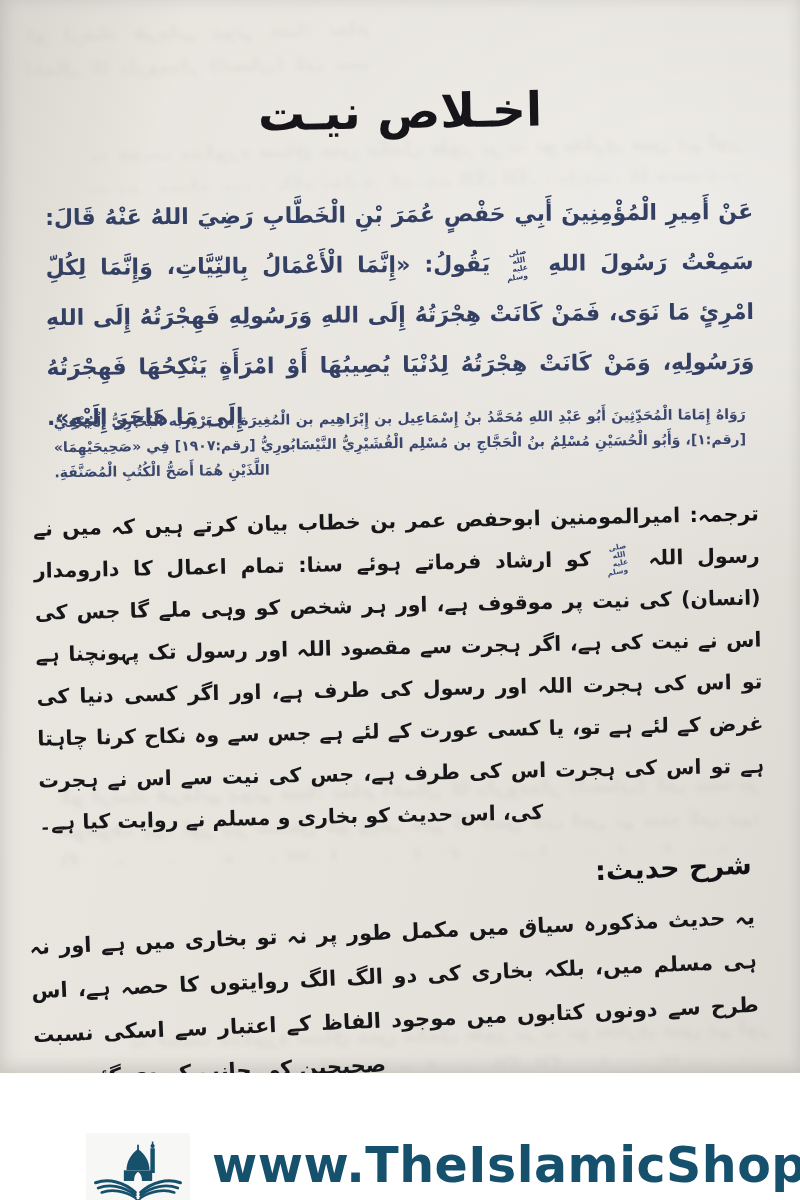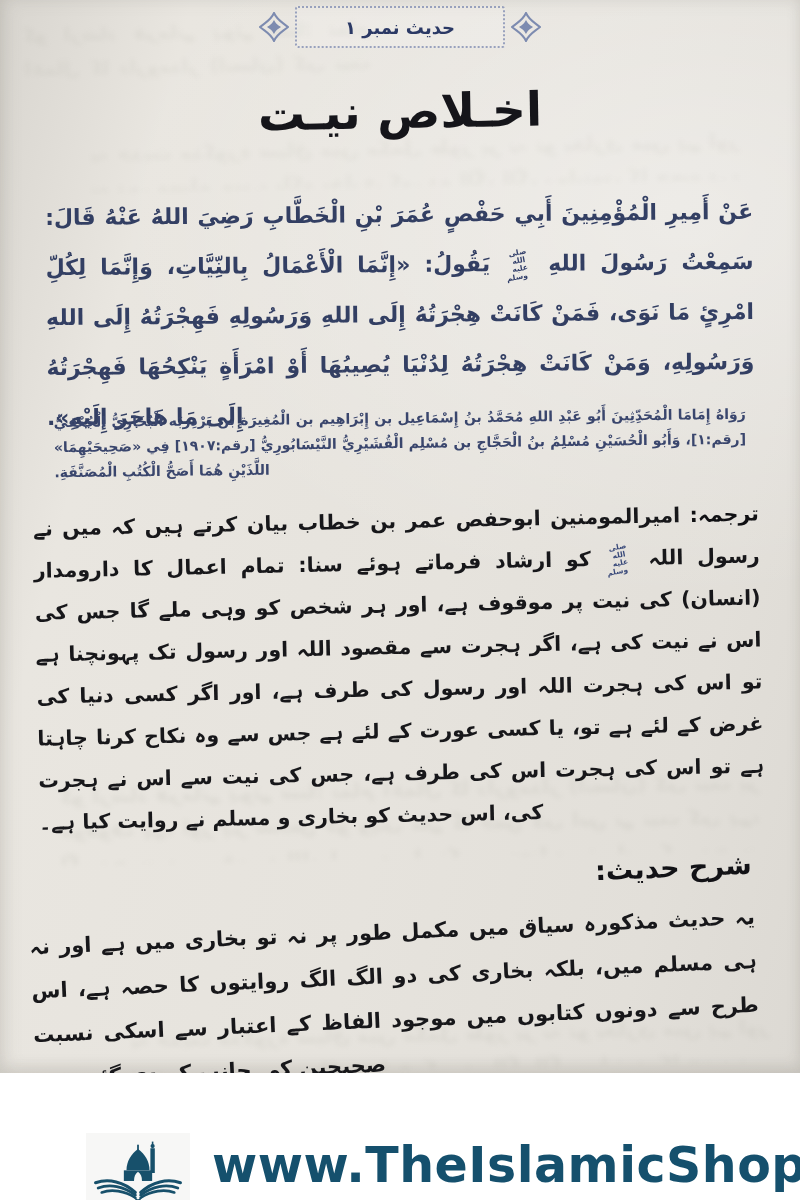--- a/index.html
+++ b/index.html
@@ -95,31 +95,20 @@
 
 <div id="page">
 
   <div class="paper"></div>
 
   <div class="ghost" style="top:14px;left:24px;right:430px;height:74px;opacity:.09;font-size:19px;">کو ارشاد فرماتے ہوئے سنا: تمام اعمال کا دارومدار (انسان) کی نیت پر موقوف ہے، اور ہر شخص کو وہی ملے گا جس کی اس نے نیت کی ہے، اگر ہجرت سے مقصود اللہ اور رسول تک پہونچنا ہے تو اس کی ہجرت اللہ اور رسول کی طرف ہے، اور اگر کسی دنیا کی غرض کے لئے ہے تو، یا کسی عورت کے لئے ہے جس سے وہ نکاح کرنا چاہتا ہے تو اس کی ہجرت اس کی طرف ہے، جس کی نیت سے اس نے ہجرت کی، اس حدیث کو بخاری و مسلم نے روایت کیا ہے۔</div>
   <div class="ghost" style="top:130px;left:90px;right:60px;height:56px;opacity:.08;font-size:20px;">یہ حدیث مذکورہ سیاق میں مکمل طور پر نہ تو بخاری میں ہے اور نہ ہی مسلم میں، بلکہ بخاری کی دو الگ الگ روایتوں کا حصہ ہے، اس طرح سے دونوں کتابوں میں موجود الفاظ کے اعتبار سے اسکی نسبت صحیحین کی جانب کر دی گئی ہے۔</div>
   <div class="ghost" style="top:772px;left:60px;right:40px;height:86px;opacity:.11;font-size:20px;">کو ارشاد فرماتے ہوئے سنا: تمام اعمال کا دارومدار (انسان) کی نیت پر موقوف ہے، اور ہر شخص کو وہی ملے گا جس کی اس نے نیت کی ہے، اگر ہجرت سے مقصود اللہ اور رسول تک پہونچنا ہے تو اس کی ہجرت اللہ اور رسول کی طرف ہے، اور اگر کسی دنیا کی غرض کے لئے ہے تو، یا کسی عورت کے لئے ہے جس سے وہ نکاح کرنا چاہتا ہے تو اس کی ہجرت اس کی طرف ہے، جس کی نیت سے اس نے ہجرت کی، اس حدیث کو بخاری و مسلم نے روایت کیا ہے۔</div>
   <div class="ghost" style="top:1016px;left:130px;right:30px;height:52px;opacity:.10;font-size:20px;">یہ حدیث مذکورہ سیاق میں مکمل طور پر نہ تو بخاری میں ہے اور نہ ہی مسلم میں، بلکہ بخاری کی دو الگ الگ روایتوں کا حصہ ہے، اس طرح سے دونوں کتابوں میں موجود الفاظ کے اعتبار سے اسکی نسبت صحیحین کی جانب کر دی گئی ہے۔</div>
 
-  <div class="badge">
-    <svg class="orn left" viewBox="0 0 30 30">
-      <path d="M15 1 C18 8 23 10 29 15 C23 20 18 22 15 29 C12 22 7 20 1 15 C7 10 12 8 15 1 Z" fill="none" stroke="#7282ab" stroke-width="2"></path>
-      <path d="M15 8 C17 12 19 13 22 15 C19 17 17 18 15 22 C13 18 11 17 8 15 C11 13 13 12 15 8 Z" fill="#7282ab"></path>
-    </svg>
-    <span class="badge-label">حدیث نمبر ۱</span>
-    <svg class="orn right" viewBox="0 0 30 30">
-      <path d="M15 1 C18 8 23 10 29 15 C23 20 18 22 15 29 C12 22 7 20 1 15 C7 10 12 8 15 1 Z" fill="none" stroke="#7282ab" stroke-width="2"></path>
-      <path d="M15 8 C17 12 19 13 22 15 C19 17 17 18 15 22 C13 18 11 17 8 15 C11 13 13 12 15 8 Z" fill="#7282ab"></path>
-    </svg>
-  </div>
 
   <h1 class="title">اخـلاص نیـت</h1>
 
   <p class="hadith"><span>عَنْ أَمِيرِ الْمُؤْمِنِينَ أَبِي حَفْصٍ عُمَرَ بْنِ الْخَطَّابِ رَضِيَ اللهُ عَنْهُ قَالَ: سَمِعْتُ رَسُولَ اللهِ</span>
     <span class="saw-seal">صلى الله عليه وسلم</span>
     <span>يَقُولُ: «إِنَّمَا الْأَعْمَالُ بِالنِّيَّاتِ، وَإِنَّمَا لِكُلِّ امْرِئٍ مَا نَوَى، فَمَنْ كَانَتْ هِجْرَتُهُ إِلَى اللهِ وَرَسُولِهِ فَهِجْرَتُهُ إِلَى اللهِ وَرَسُولِهِ، وَمَنْ كَانَتْ هِجْرَتُهُ لِدُنْيَا يُصِيبُهَا أَوْ امْرَأَةٍ يَنْكِحُهَا فَهِجْرَتُهُ إِلَى مَا هَاجَرَ إِلَيْهِ».</span></p>
 
   <p class="takhreej">رَوَاهُ إِمَامَا الْمُحَدِّثِينَ أَبُو عَبْدِ اللهِ مُحَمَّدُ بنُ إِسْمَاعِيل بن إِبْرَاهِيم بن الْمُغِيرَة بن بَرْدِزبَه الْبُخَارِيُّ الْجُعْفِيُّ [رقم:١]، وَأَبُو الْحُسَيْنِ مُسْلِمُ بنُ الْحَجَّاجِ بن مُسْلِم الْقُشَيْرِيُّ النَّيْسَابُورِيُّ [رقم:١٩٠٧] فِي «صَحِيحَيْهِمَا» اللَّذَيْنِ هُمَا أَصَحُّ الْكُتُبِ الْمُصَنَّفَةِ.</p>
 
   <p class="translation"><span class="lead">ترجمہ:</span>

